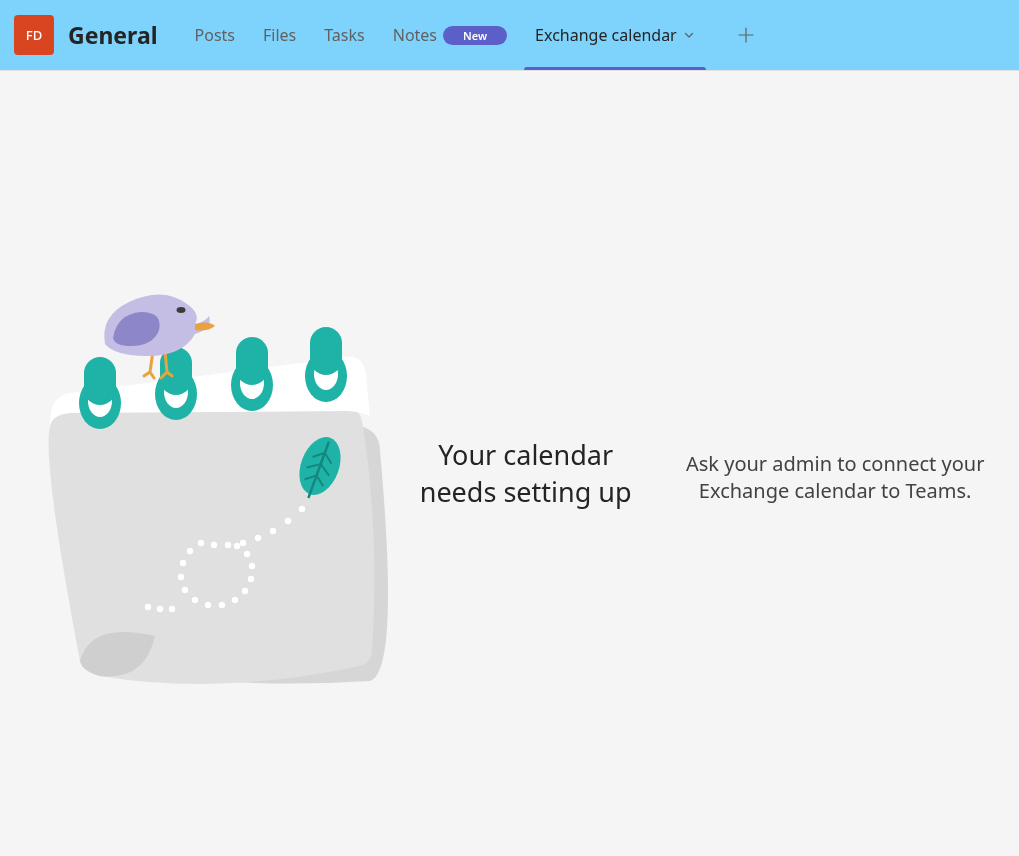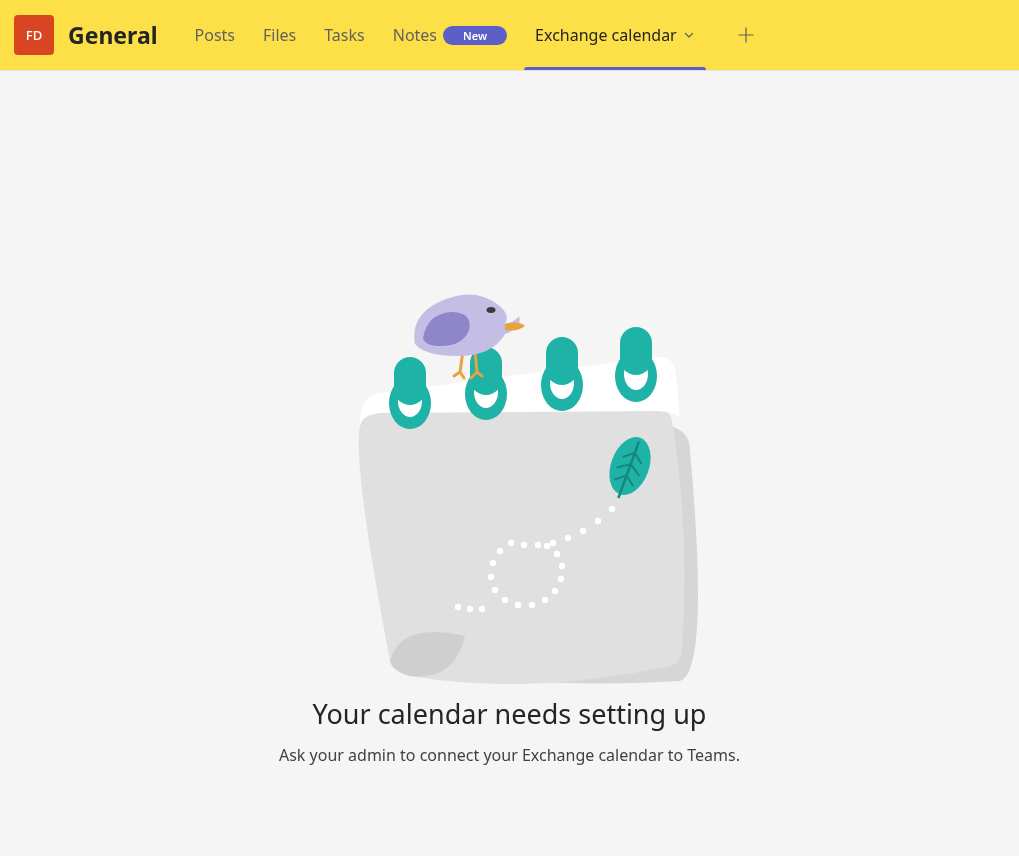--- a/index.html
+++ b/index.html
@@ -4,21 +4,21 @@
   <style>
     * { margin: 0; padding: 0; box-sizing: border-box; }
     body {
       font-family: "Segoe UI", -apple-system, system-ui, sans-serif;
       background: #f5f5f5;
       width: 1019px;
       height: 856px;
       overflow: hidden;
     }
     .header {
-      background: #fde047;
+      background: #7dd3fc;
       border-bottom: 1px solid #e1e1e1;
       height: 71px;
       display: flex;
       align-items: center;
       padding: 0 14px;
       gap: 14px;
     }
     .avatar {
       width: 40px;
       height: 40px;
@@ -86,39 +86,39 @@
       display: flex;
       align-items: center;
       justify-content: center;
       width: 32px;
       height: 32px;
       cursor: pointer;
       color: #616161;
     }
     .content {
       display: flex;
-      flex-direction: column;
+      flex-direction: row;
       align-items: center;
       justify-content: flex-start;
       padding-top: 180px;
     }
     .illustration {
       width: 400px;
       height: 440px;
       position: relative;
     }
     .empty-title {
       font-size: 27px;
       color: #242424;
       font-weight: 400;
       margin-top: 4px;
       text-align: center;
     }
     .empty-subtitle {
-      font-size: 16px;
+      font-size: 20px;
       color: #424242;
       margin-top: 12px;
       text-align: center;
     }
   </style>
 </head>
 <body>
 
 <div class="header">
   <div class="avatar">

